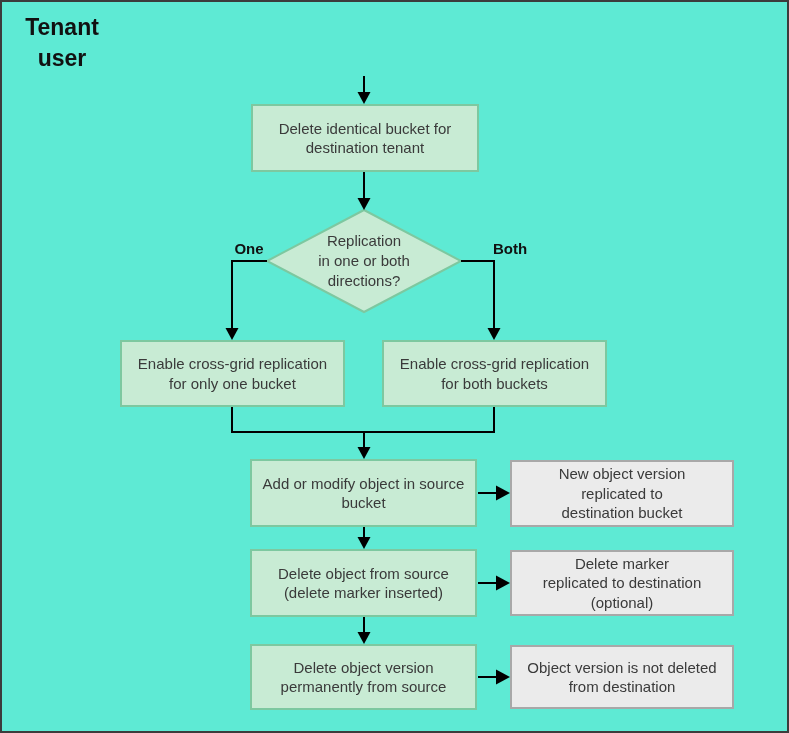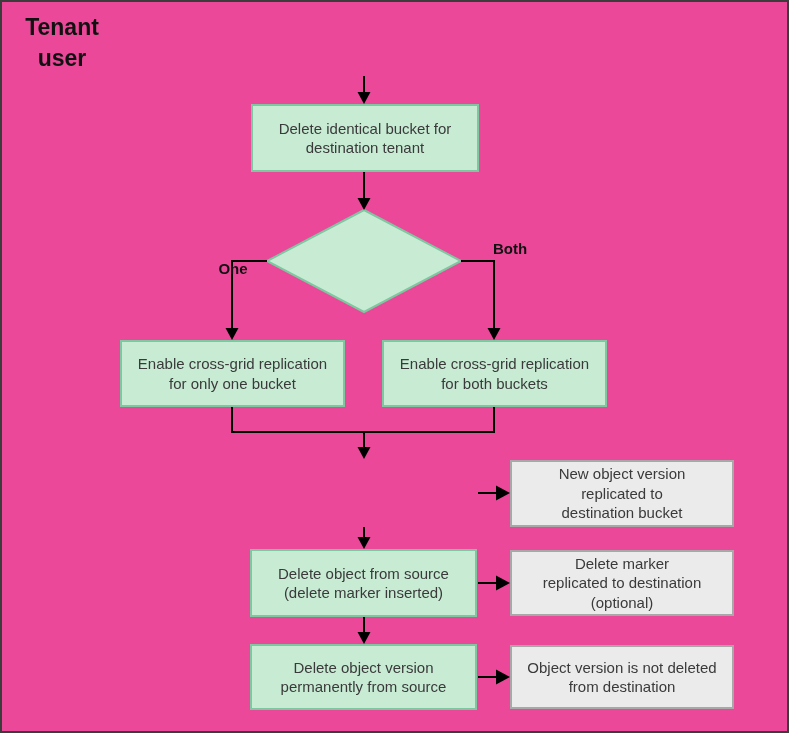--- a/index.html
+++ b/index.html
@@ -1,19 +1,19 @@
 <!DOCTYPE html>
 <html><head>
 <meta charset="utf-8">
 <style>
   html,body{margin:0;padding:0;background:#ffffff;}
   #canvas{
     position:relative;
     width:789px;height:733px;
-    background:#ec4899;
+    background:#5eead4;
     border:2px solid #3c3c3c;
     box-sizing:border-box;
     font-family:"Liberation Sans","DejaVu Sans",sans-serif;
     overflow:hidden;
   }
   #connectors{position:absolute;left:0;top:0;width:789px;height:733px;}
   .flow-box{
     position:absolute;
     box-sizing:border-box;
     display:flex;align-items:center;justify-content:center;
@@ -81,31 +81,36 @@
     <polygon points="494,667.5 494,682.5 508,675" fill="#000"></polygon>
   </svg>
 
   <div id="title">Tenant
 user</div>
 
 
   <div class="flow-box green" style="left:249px;top:102px;width:228px;height:68px;">Delete identical bucket for
 destination tenant</div>
 
+  <div class="diamond-text">Replication
+in one or both
+directions?</div>
 
-  <div class="branch-label" style="left:211px;margin-top:20px;">One</div>
+  <div class="branch-label" style="left:227px;">One</div>
 
   <div class="branch-label" style="left:488px;">Both</div>
 
   <div class="flow-box green" style="left:118px;top:338px;width:225px;height:67px;">Enable cross-grid replication
 for only one bucket</div>
 
   <div class="flow-box green" style="left:380px;top:338px;width:225px;height:67px;">Enable cross-grid replication
 for both buckets</div>
 
+  <div class="flow-box green" style="left:248px;top:457px;width:227px;height:68px;">Add or modify object in source
+bucket</div>
 
   <div class="flow-box gray" style="left:508px;top:458px;width:224px;height:67px;">New object version
 replicated to
 destination bucket</div>
 
   <div class="flow-box green" style="left:248px;top:547px;width:227px;height:68px;">Delete object from source
 (delete marker inserted)</div>
 
   <div class="flow-box green" style="left:248px;top:642px;width:227px;height:66px;">Delete object version
 permanently from source</div>

